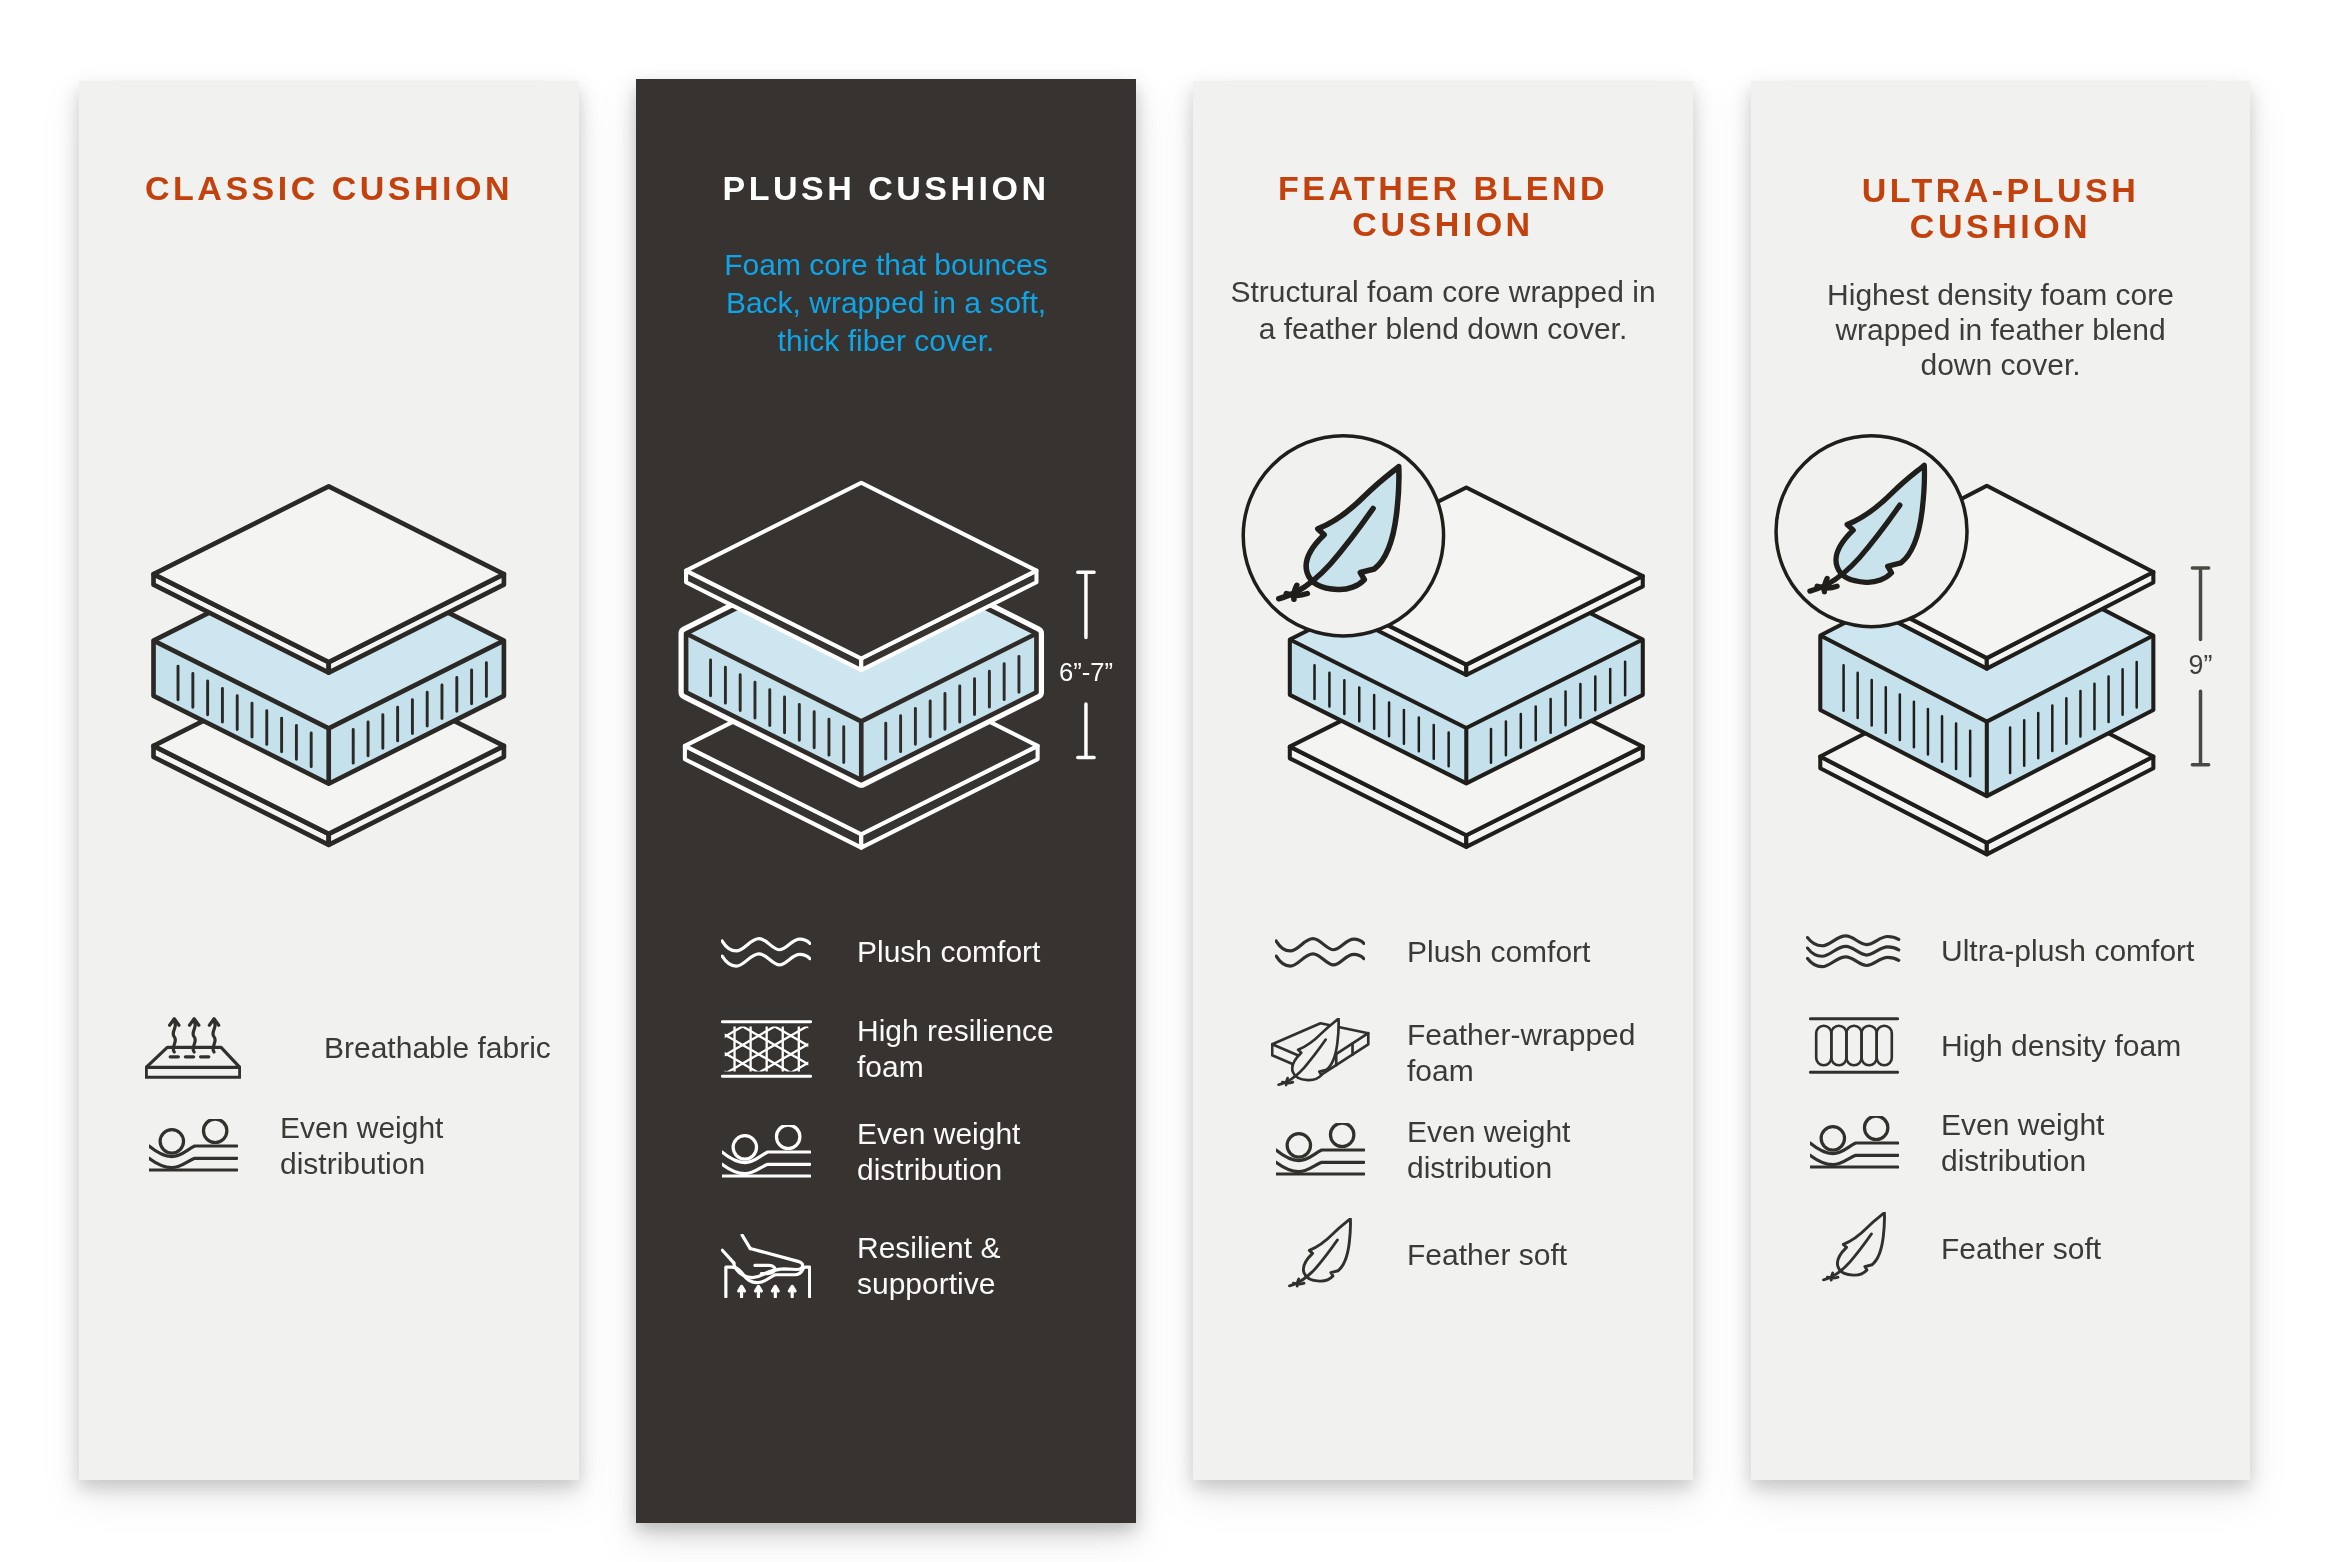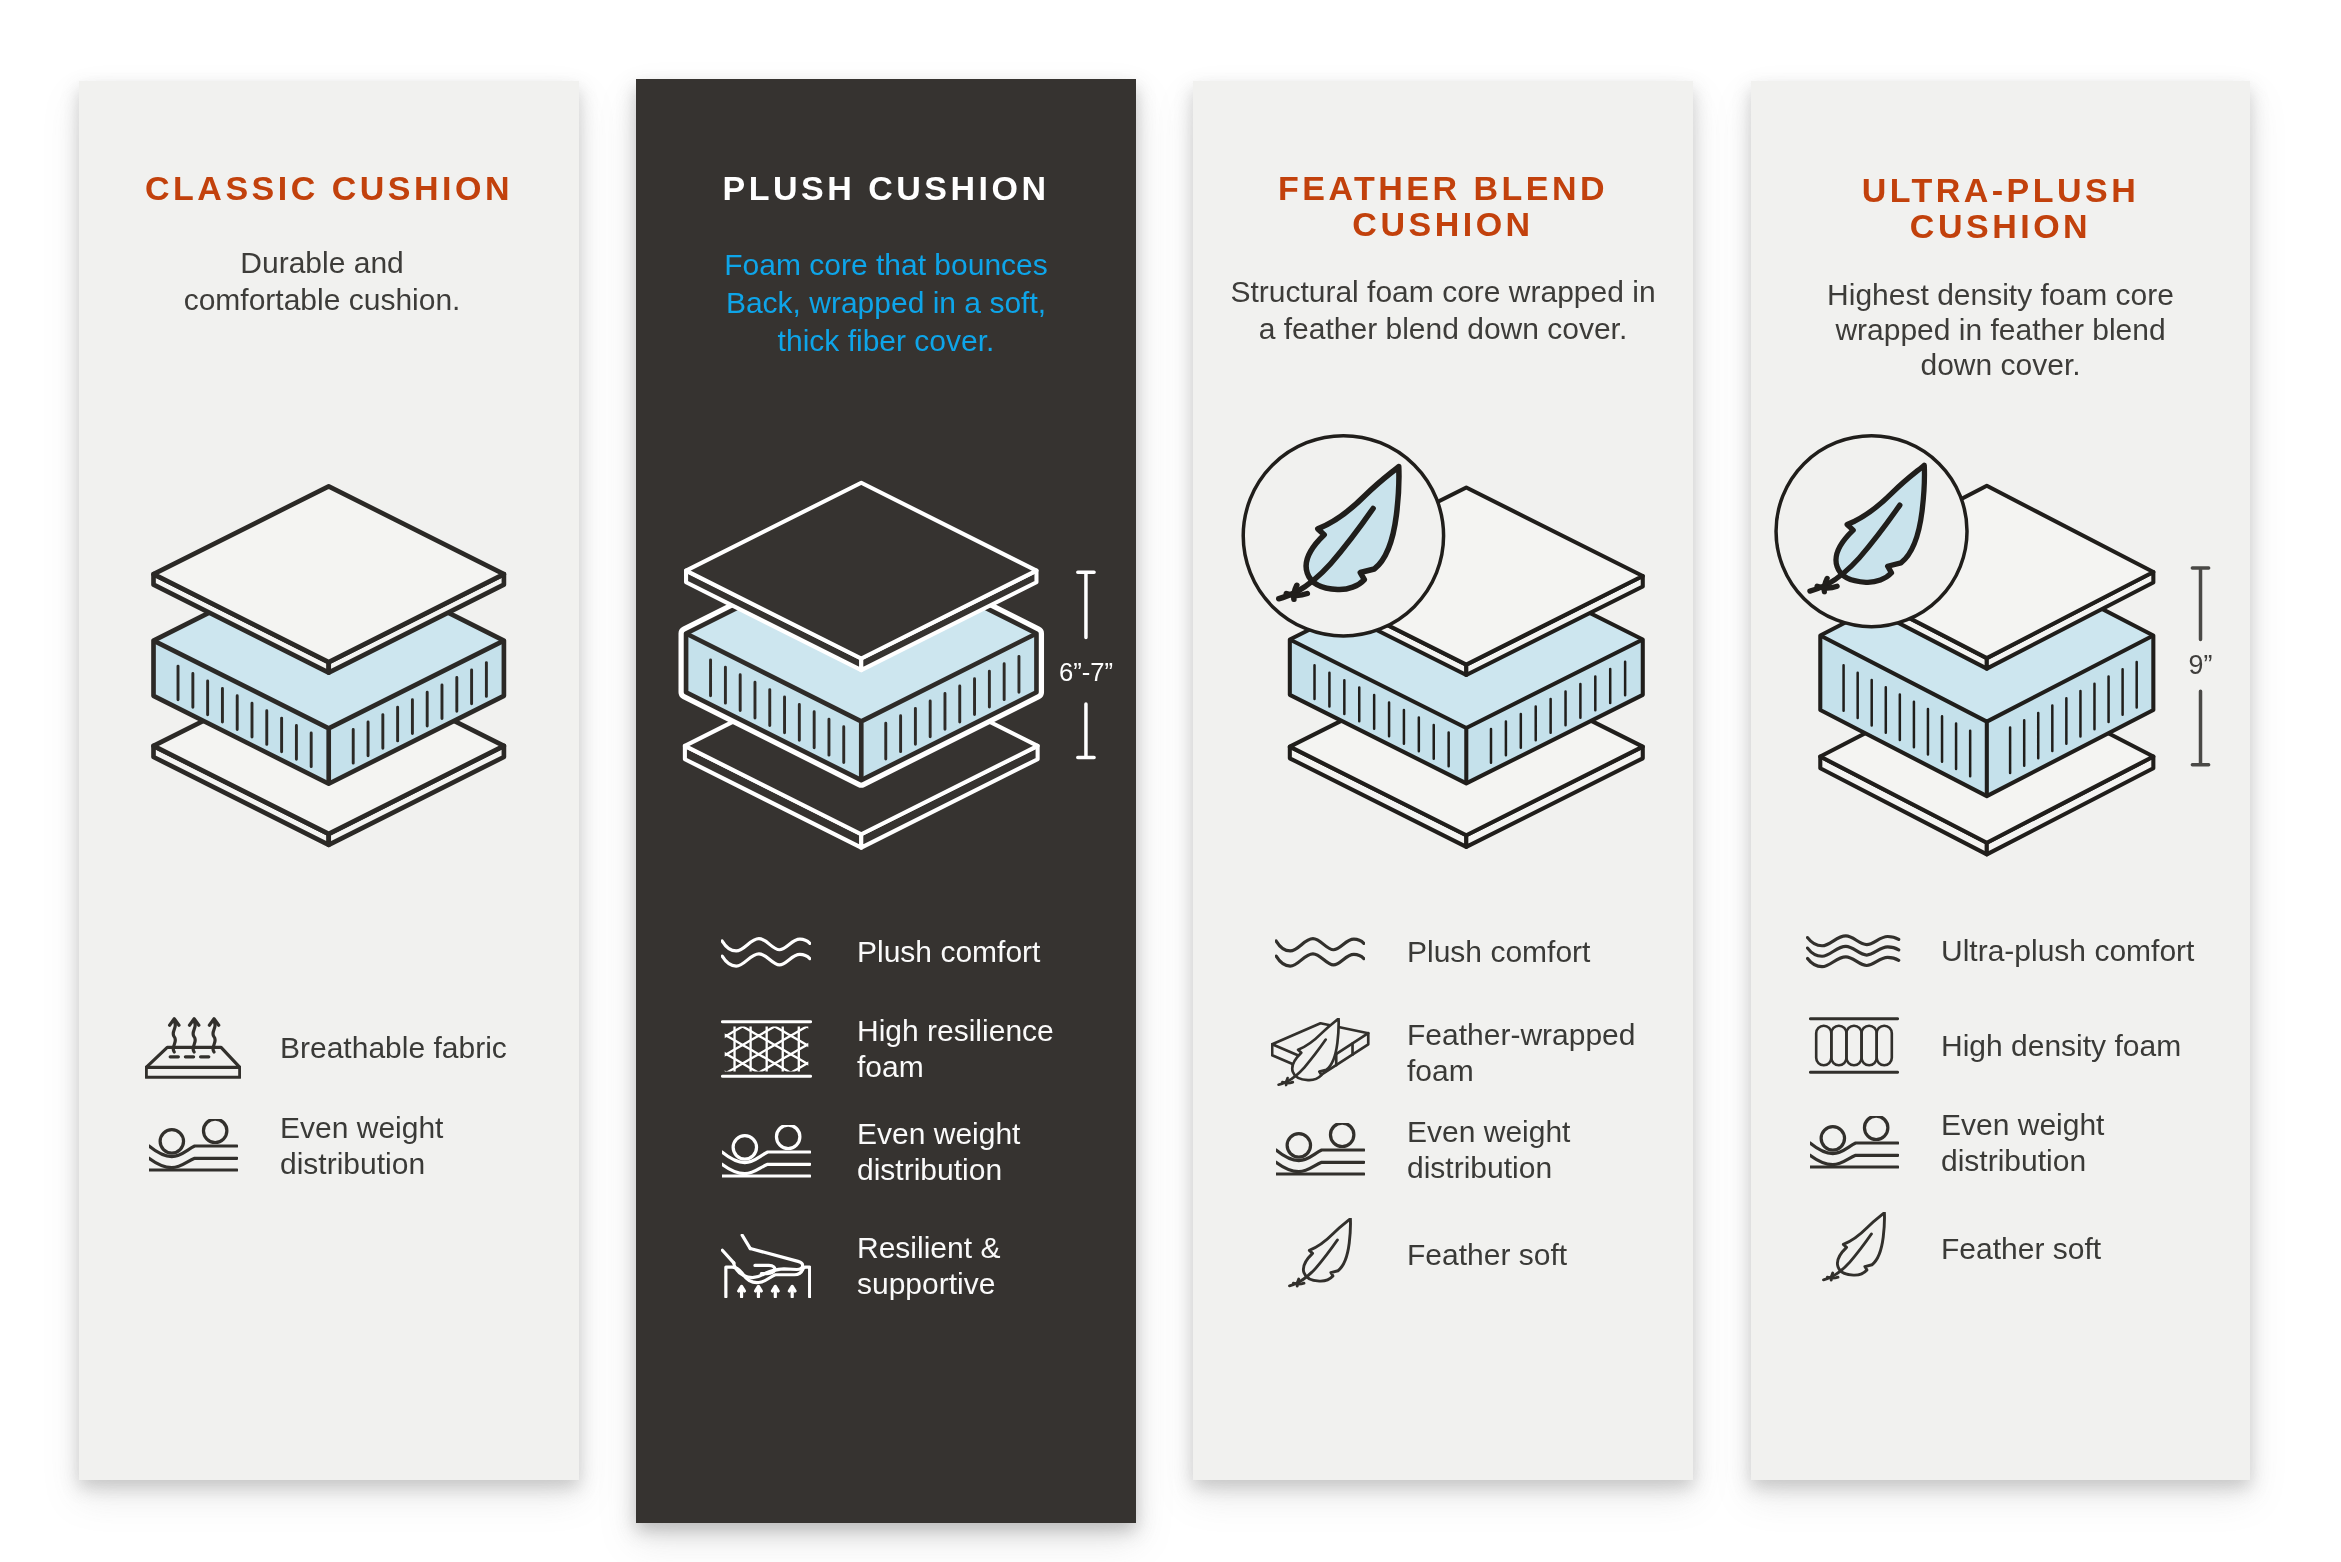--- a/index.html
+++ b/index.html
@@ -21,36 +21,35 @@
   .row{position:absolute;display:flex;align-items:center;height:87px;}
   .ic{flex:0 0 102px;display:flex;align-items:center;justify-content:center;}
   .tx{font-size:30px;line-height:36px;color:#3a3a37;white-space:nowrap;}
   #c2 .tx{color:#fafafa;}
   .dg{position:absolute;}
 </style>
 </head>
 <body>
 <div class="card" id="c1">
   <h2 style="top:89px;">CLASSIC CUSHION</h2>
-  <p class="sub" style="top:163px;left:4.7px;right:18.6px;">Durable and<br>comfortable cushion.</p>
   <svg class="dg" style="left:0;top:396px;" width="500" height="454" viewBox="0 0 859 780">
       <polygon points="128,462 429,613 429,632 128,481" fill="#f4f4f2" stroke="#2b2926" stroke-width="8" stroke-linejoin="round"></polygon>
       <polygon points="730,462 429,613 429,632 730,481" fill="#f4f4f2" stroke="#2b2926" stroke-width="8" stroke-linejoin="round"></polygon>
       <polygon points="429,311 730,462 429,613 128,462" fill="#f4f4f2" stroke="#2b2926" stroke-width="8" stroke-linejoin="round"></polygon>
       <polygon points="128,281 429,432 429,527 128,376" fill="#c5e1eb" stroke="none"></polygon>
       <polygon points="730,281 429,432 429,527 730,376" fill="#c5e1eb" stroke="none"></polygon>
       <polygon points="429,130 730,281 429,432 128,281" fill="#cde6ef" stroke="none"></polygon>
       <path d="M170.1,324.9 V382.9 M195.6,337.7 V395.6 M221.0,350.4 V408.4 M246.4,363.2 V421.1 M271.8,375.9 V433.9 M297.2,388.7 V446.6 M322.6,401.4 V459.4 M348.1,414.2 V472.1 M373.5,426.9 V484.9 M398.9,439.7 V497.6 M471.1,433.7 V491.6 M496.6,420.9 V478.9 M522.0,408.2 V466.1 M547.4,395.4 V453.4 M572.8,382.7 V440.6 M598.2,369.9 V427.9 M623.6,357.2 V415.1 M649.1,344.4 V402.4 M674.5,331.7 V389.6 M699.9,318.9 V376.9 " stroke="#2b2926" stroke-width="5.0" fill="none" stroke-linecap="round"></path>
       <polygon points="429,130 730,281 730,376 429,527 128,376 128,281" fill="none" stroke="#2b2926" stroke-width="8" stroke-linejoin="round"></polygon>
       <path d="M128,281 L429,432 L730,281 M429,432 V527" fill="none" stroke="#2b2926" stroke-width="8" stroke-linejoin="round"></path>
       <polygon points="128,167 429,318 429,336 128,185" fill="#f4f4f2" stroke="#2b2926" stroke-width="8" stroke-linejoin="round"></polygon>
       <polygon points="730,167 429,318 429,336 730,185" fill="#f4f4f2" stroke="#2b2926" stroke-width="8" stroke-linejoin="round"></polygon>
       <polygon points="429,16 730,167 429,318 128,167" fill="#f4f4f2" stroke="#2b2926" stroke-width="8" stroke-linejoin="round"></polygon>
     </svg>
-  <div class="row" style="left:63px;top:923px;">
+  <div class="row" style="left:63px;top:923px;gap:44px;">
       <div class="ic">
         <svg width="96" height="62" viewBox="0 0 164 106" fill="none" stroke="#32302c" stroke-width="5.5" stroke-linecap="round" stroke-linejoin="round">
           <path d="M2,86 L38,52 L130,52 L162,86 L162,103 L2,103 Z"></path>
           <path d="M2,86 H162"></path>
           <path d="M43,68 H57 M69,68 H83 M95,68 H109"></path>
           <path d="M50,60 C43,51 57,43 50,34 C43,25 57,17 50,8"></path>
           <path d="M42,14 L50,3 L58,14"></path>
           <path d="M84,60 C77,51 91,43 84,34 C77,25 91,17 84,8"></path>
           <path d="M76,14 L84,3 L92,14"></path>
           <path d="M118,60 C111,51 125,43 118,34 C111,25 125,17 118,8"></path>

